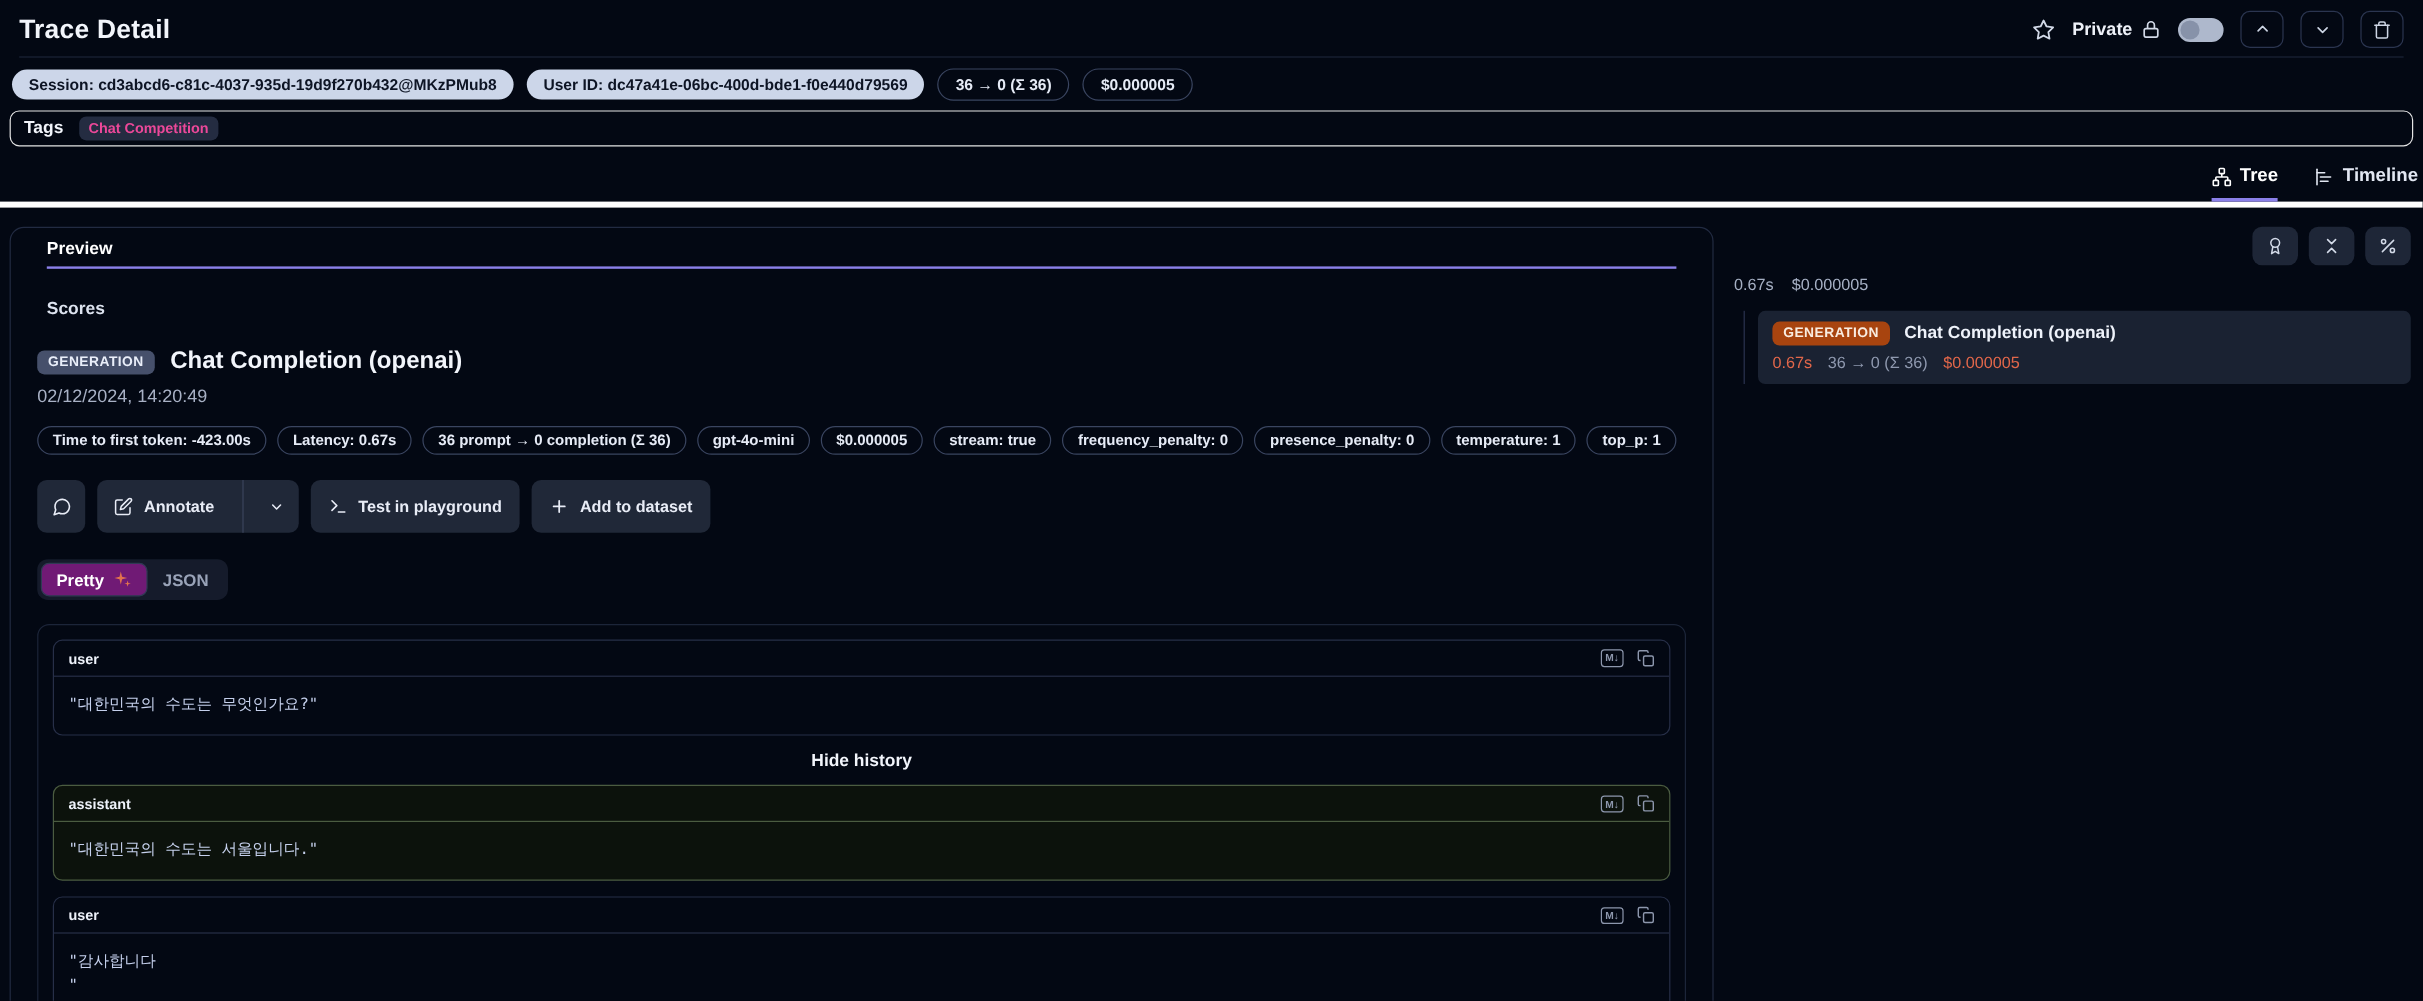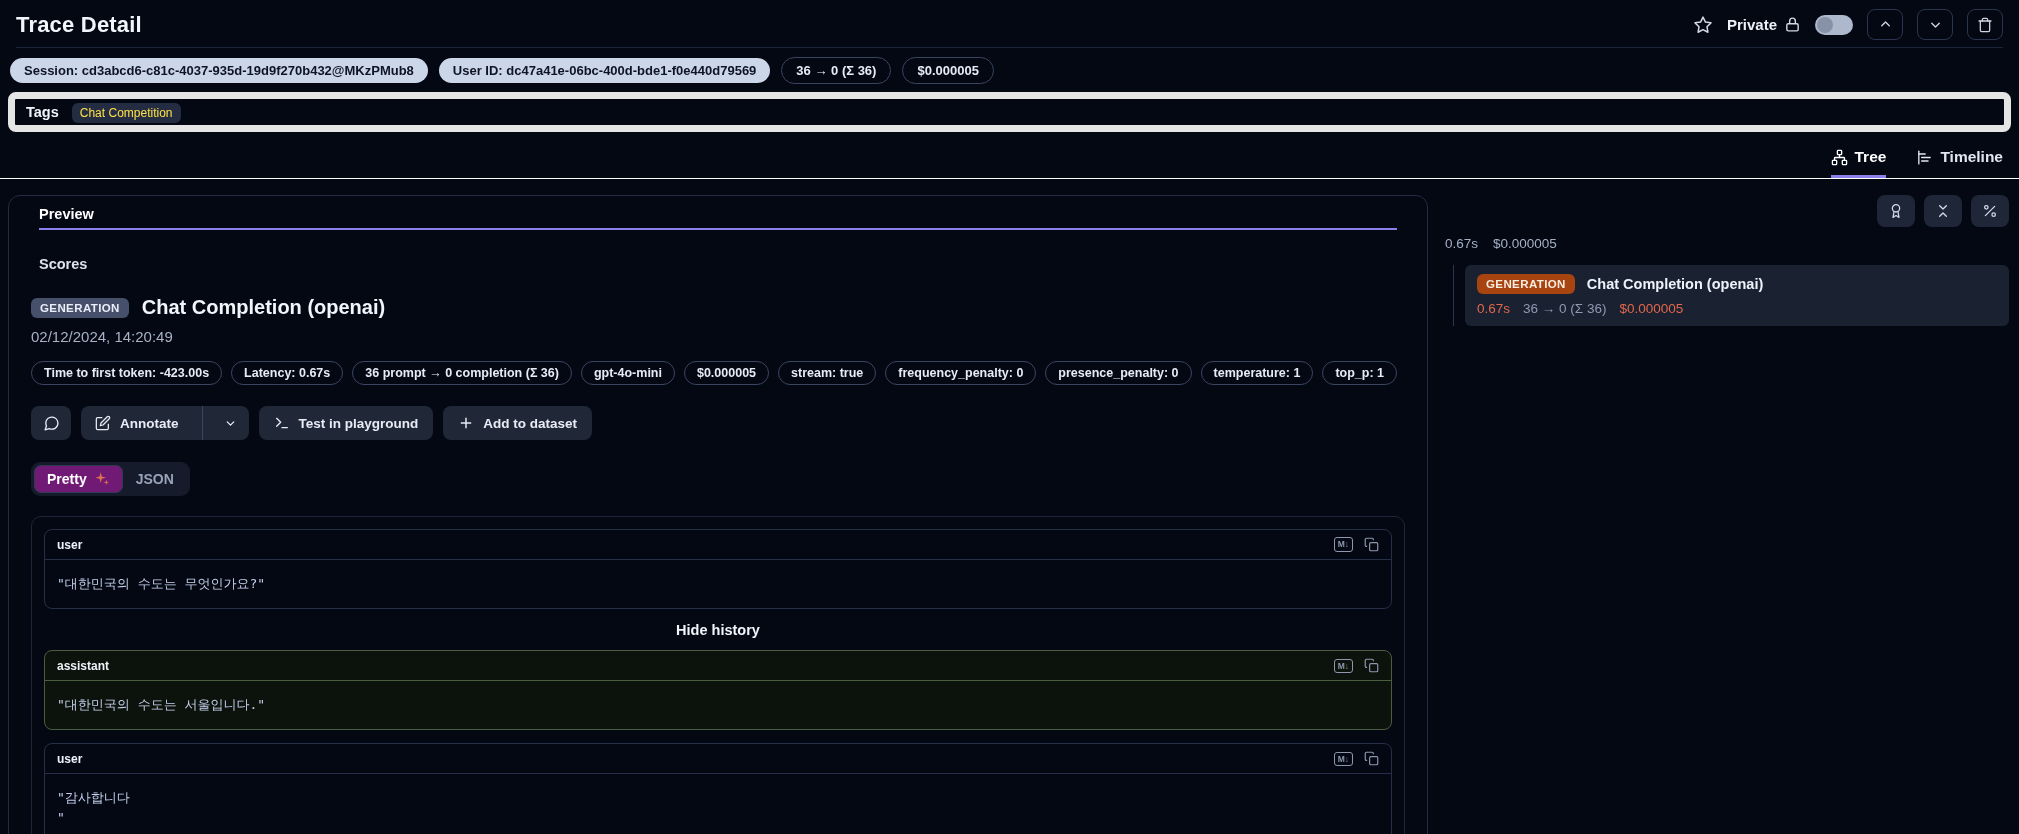--- a/index.html
+++ b/index.html
@@ -23,27 +23,27 @@
           display:flex; align-items:center; justify-content:center; color:#cdd5e4; cursor:pointer; }
   .hdr-divider { border-bottom:1px solid #1b2438; margin:0 16px; }
 
   
   .badges-row { display:flex; align-items:center; gap:11px; padding:9px 8px 6px 10px; }
   .pill { border-radius:999px; font-size:13px; font-weight:bold; padding:5px 14px; white-space:nowrap; }
   .pill-filled { background:#ccd6e9; color:#0d1424; }
   .pill-outline { border:1px solid #3a4560; color:#e6ebf6; background:transparent; }
 
   
-  .tags-box { margin:2px 8px 0; border:7px solid #e5e5e5; border-radius:8px; padding:4px 11px;
+  .tags-box { margin:2px 8px 0; border:1px solid #e5e5e5; border-radius:8px; padding:4px 11px;
               display:flex; align-items:center; gap:13px; min-height:30px; }
   .tags-label { font-size:14.5px; font-weight:bold; }
-  .tag-badge { background:#242c41; color:#fde047; font-size:12px; font-weight:normal; padding:3px 8px; border-radius:6px; }
-
-  
-  .view-tabs { display:flex; justify-content:flex-end; gap:30px; padding:14px 16px 0; border-bottom:1px solid #ffffff; margin-top:2px; }
+  .tag-badge { background:#242c41; color:#ec4899; font-size:12px; font-weight:bold; padding:3px 8px; border-radius:6px; }
+
+  
+  .view-tabs { display:flex; justify-content:flex-end; gap:30px; padding:14px 4px 0; border-bottom:5px solid #ffffff; margin-top:2px; }
   .vtab { display:flex; align-items:center; gap:7px; font-size:15.5px; font-weight:bold; color:#e2e7f2;
           padding-bottom:9px; cursor:pointer; border-bottom:3px solid transparent; }
   .vtab.active { color:#ffffff; border-bottom-color:#8b80e9; }
 
   
   .content { display:flex; gap:14px; padding:16px 8px 0; align-items:flex-start; height:650px; }
   .main-panel { width:1420px; flex:none; border:1px solid #222b42; border-radius:12px; padding:0 22px 24px; height:760px; }
 
   .panel-tabs { display:flex; justify-content:flex-end; gap:26px; padding:10px 8px 0;flex-direction:column; }
   .ptab { font-size:14.5px; font-weight:bold; color:#dde3ef; padding-bottom:6px; cursor:pointer; border-bottom:2px solid transparent; }
@@ -53,21 +53,21 @@
   .type-badge { background:#46506b; color:#e9eef9; font-size:11.5px; font-weight:bold; letter-spacing:.4px;
                 padding:4px 9px; border-radius:6px; }
   .obs-title { font-size:20px; font-weight:bold; }
   .obs-time { margin-top:9px; font-size:15px; color:#a8b1c5; }
 
   .meta-badges { display:flex; flex-wrap:wrap; gap:9px; row-gap:9px; margin-top:16px; max-width:1380px; }
   .meta-pill { border:1px solid #3a4560; color:#e6ebf6; border-radius:999px; font-size:12.5px; font-weight:bold; padding:4px 12px; white-space:nowrap; }
 
   .actions-row { display:flex; align-items:stretch; gap:10px; margin-top:21px; }
   .btn { background:#202838; border:none; border-radius:8px; color:#e8ecf6; font-family:inherit;
-         font-size:13.5px; font-weight:bold; height:34px; display:flex; align-items:center; gap:9px;
+         font-size:13.5px; font-weight:bold; height:44px; display:flex; align-items:center; gap:9px;
          padding:0 15px; cursor:pointer; }
   .btn-icon-only { width:40px; padding:0; justify-content:center; }
   .btn-split { padding:0; }
   .btn-split .split-main { display:flex; align-items:center; gap:9px; padding:0 14px; height:100%; }
   .btn-split .split-sep { width:1px; background:#3a445c; align-self:stretch; margin:0; }
   .btn-split .split-caret { display:flex; align-items:center; justify-content:center; padding:0 12px; height:100%; }
 
   .fmt-toggle { display:inline-flex; align-items:center; background:#151b2b; border-radius:9px; padding:3px; margin-top:22px; }
   .fmt-seg { display:flex; align-items:center; gap:7px; font-size:14px; font-weight:bold; padding:5px 12px; border-radius:7px; cursor:pointer; }
   .fmt-seg.active { background:#701a75; border:1px solid #303a54; color:#ffffff; }

